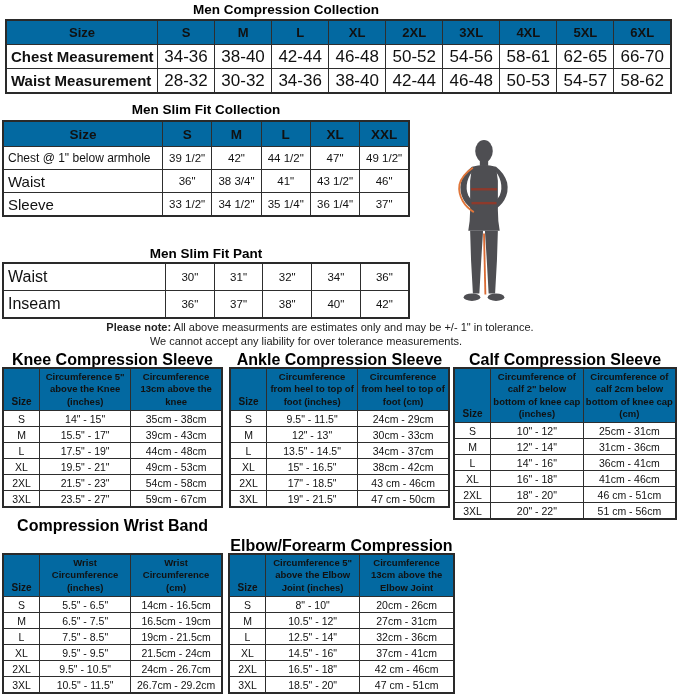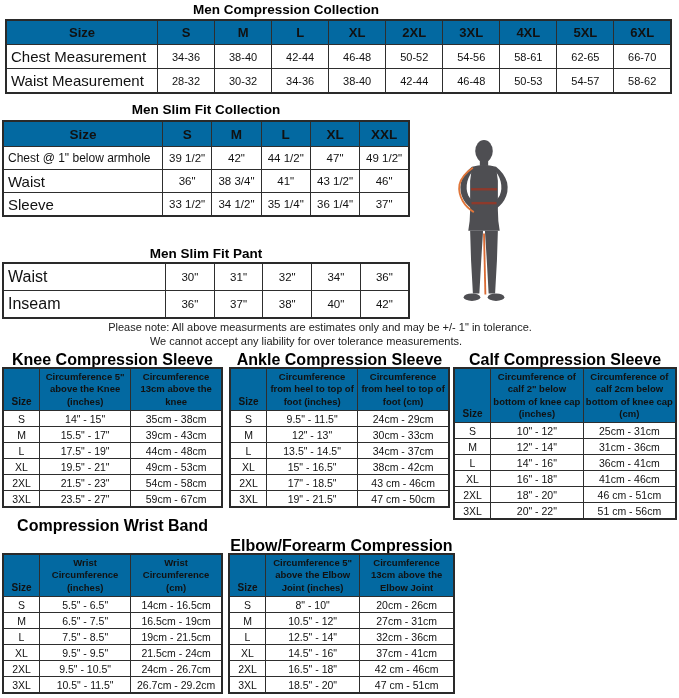--- a/index.html
+++ b/index.html
@@ -9,22 +9,22 @@
   }
   table { border-collapse:collapse; table-layout:fixed; position:absolute; background:#fff; border:2px solid #2a2a2a; }
   th,td { border:1px solid #2e2e2e; overflow:hidden; white-space:nowrap; }
   thead th { background:#0369a1; color:#111; font-weight:bold; }
   .smalltbl th, .smalltbl td { white-space:normal; }
 
   
   .tbl1 { left:5px; top:19px; width:667px; }
   .tbl1 th { font-size:13px; height:21px; }
   .tbl1 th:first-child { width:148px; }
-  .tbl1 td { font-size:11px; text-align:center; height:21px; }
-  .tbl1 td:first-child { font-size:15px; text-align:left; padding-left:4px; }
+  .tbl1 td { font-size:17px; text-align:center; height:21px; }
+  .tbl1 td:first-child { font-size:15px; text-align:left; padding-left:4px;font-weight:bold; }
 
   
   .tbl2 { left:2px; top:120px; width:408px; }
   .tbl2 th { font-size:13.5px; height:22px; }
   .tbl2 th:first-child { width:156px; }
   .tbl2 td { font-size:11.5px; text-align:center; height:20px; }
   .tbl2 td:first-child { font-size:15px; text-align:left; padding-left:4px; }
   .tbl2 tbody tr:first-child td:first-child { font-size:12px; }
 
   
@@ -50,21 +50,21 @@
   #title-pant        { left:0; top:246px; width:412px; }
   .t-small { font-size:16px; }
   #title-knee  { left:2px;   top:351px; width:221px; }
   #title-ankle { left:229px; top:351px; width:221px; }
   #title-calf  { left:453px; top:351px; width:224px; }
   #title-wrist { left:2px;   top:517px; width:221px; }
   #title-elbow { left:228px; top:537px; width:227px; }
 
   
   .note { position:absolute; left:0; top:320px; width:612px; text-align:center; font-size:11px; color:#222; line-height:1.3; }
-  .note-label { font-weight:normal;margin-left:28px; }
+  .note-label { font-weight:bold;margin-left:28px; }
 
   
   .figure-wrap { position:absolute; left:447px; top:132px; width:74px; height:188px; }
 </style>
 </head>
 <body>
 
 <div class="sheet">
 
   <div class="title t-big" id="title-compression">Men Compression Collection</div>

